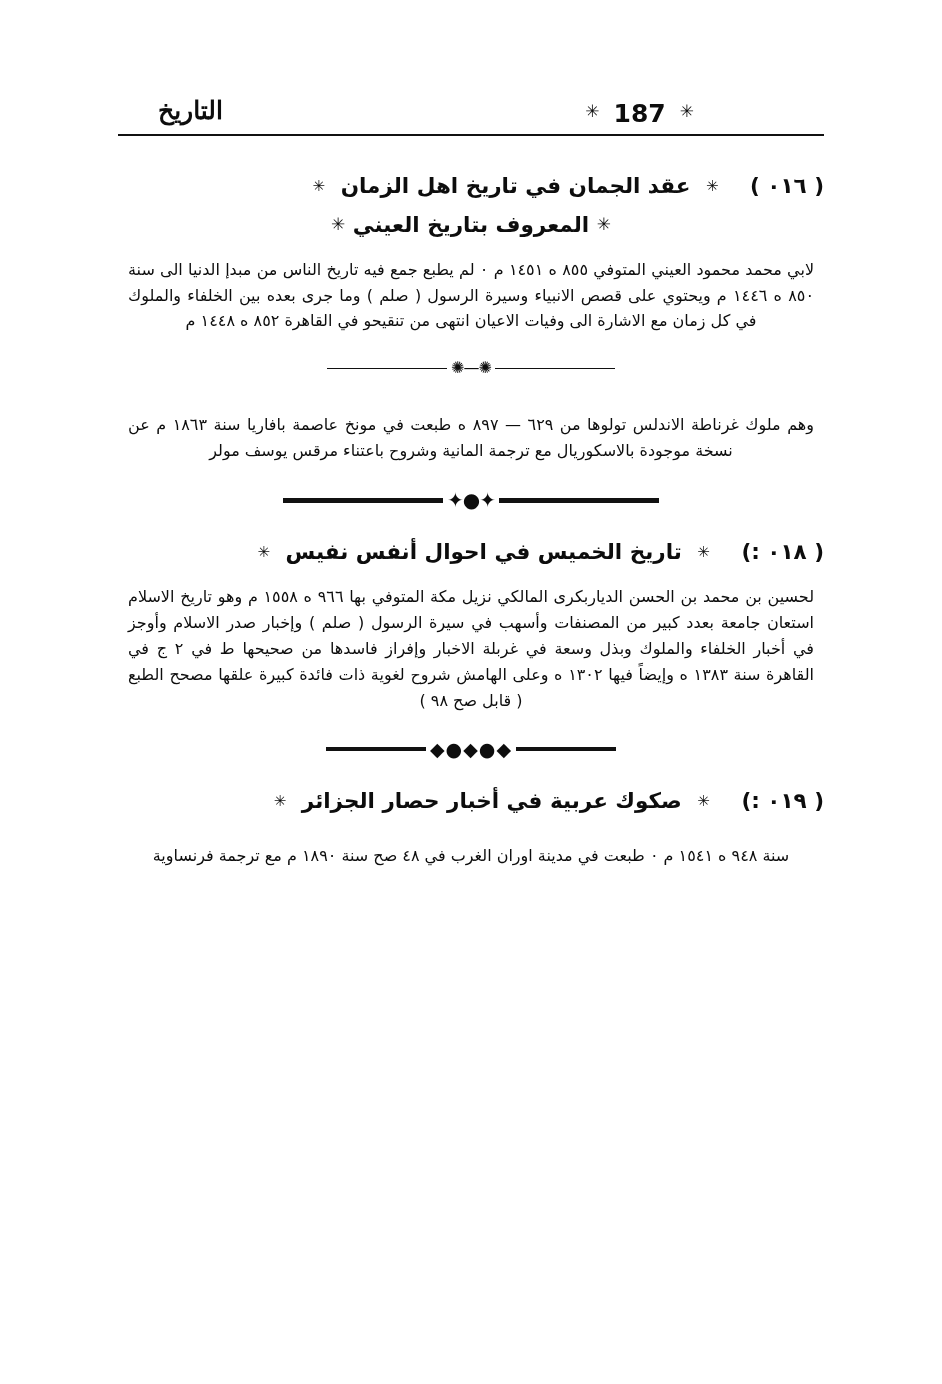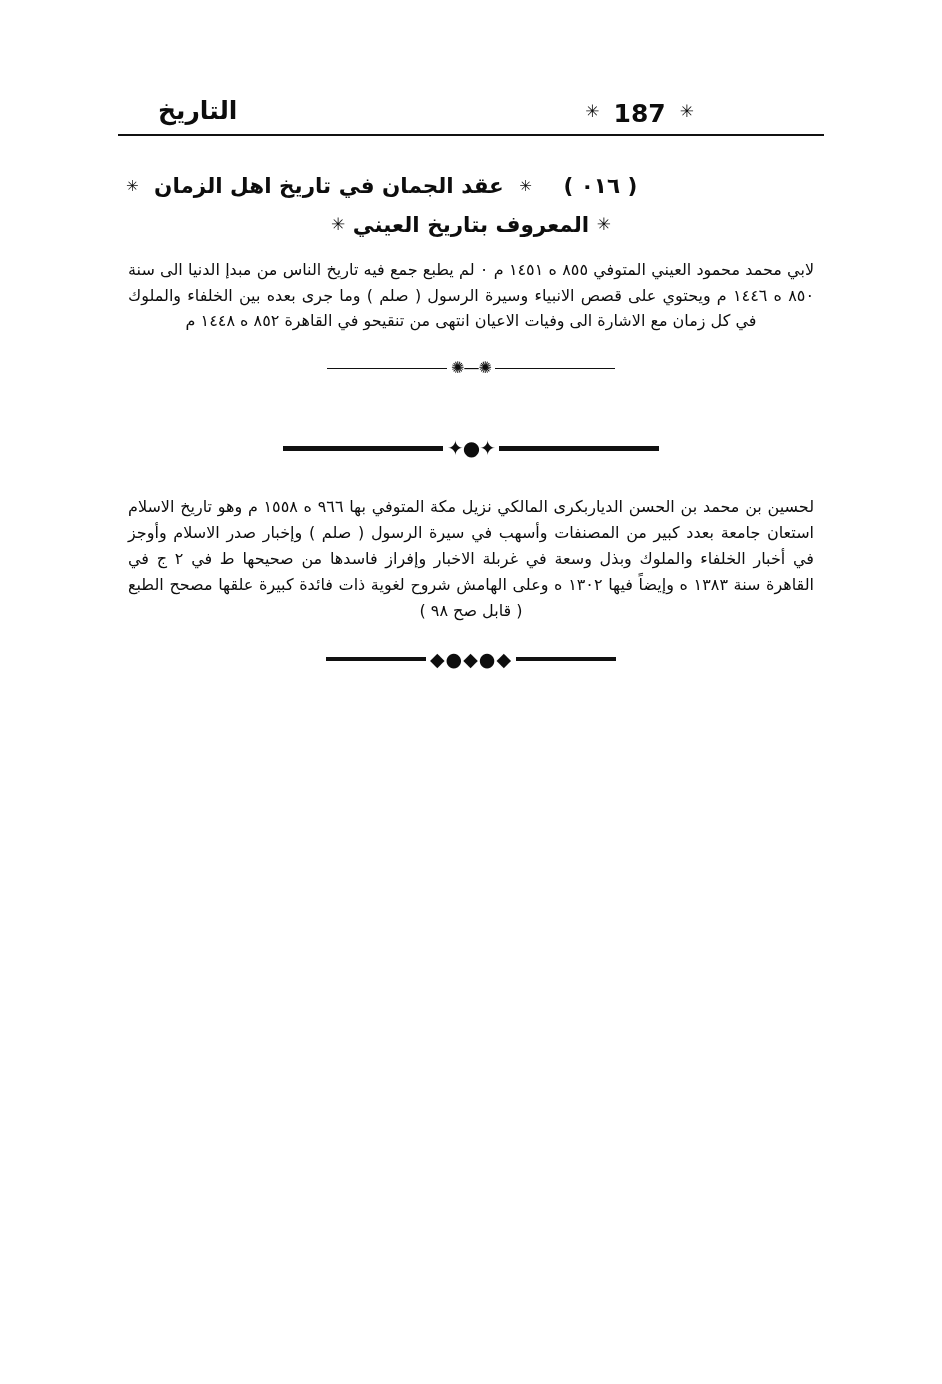--- a/index.html
+++ b/index.html
@@ -31,20 +31,21 @@
     align-items: baseline;
     justify-content: space-between;
     padding: 0 20px 0 40px;
     margin-bottom: 6px;
   }
   .header-section {
     font-size: 25px;
     font-weight: 600;
     letter-spacing: 0.5px;
     white-space: nowrap;
+    font-family: Liberation Serif, serif;
   }
   .header-folio {
     font-size: 25px;
     font-weight: 600;
     display: flex;
     align-items: center;
     gap: 14px;
     white-space: nowrap;
     margin-right: 110px;
   }
@@ -58,21 +59,21 @@
     border-bottom: 2.5px solid #111;
     width: 100%;
     margin: 4px 0 34px 0;
   }
 
   
   .entry {
     margin-bottom: 2px;
   }
   .entry-title {
-    text-align: left;
+    text-align: right;
     font-size: 21.5px;
     font-weight: 600;
     line-height: 1.5;
     margin-bottom: 6px;
     white-space: nowrap;
   }
   .entry-title .num {
     letter-spacing: 1px;
     margin-left: 16px;
   }
@@ -171,33 +172,50 @@
   </div>
 
   <div class="orn thin">
     <span class="line"></span>
     <span class="knot">✺—✺</span>
     <span class="line"></span>
   </div>
 
   <div class="entry">
     <div class="spacer-sm"></div>
+    <div class="entry-body">وهم ملوك غرناطة الاندلس تولوها من ٦٢٩ — ٨٩٧ ه طبعت في مونخ عاصمة بافاريا سنة ١٨٦٣ م عن نسخة موجودة بالاسكوريال مع ترجمة المانية وشروح باعتناء مرقس يوسف مولر</div>
   </div>
 
   <div class="orn heavy">
     <span class="line"></span>
     <span class="knot">✦●✦</span>
     <span class="line"></span>
   </div>
 
   <div class="entry">
+    <div class="entry-title">
+      <span class="num">( ٠١٨ :)</span>
+      <span class="star">✳</span>
+      <span>تاريخ الخميس في احوال أنفس نفيس</span>
+      <span class="star">✳</span>
+    </div>
     <div class="spacer-sm"></div>
     <div class="entry-body">لحسين بن محمد بن الحسن الدياربكرى المالكي نزيل مكة المتوفي بها ٩٦٦ ه ١٥٥٨ م وهو تاريخ الاسلام استعان جامعة بعدد كبير من المصنفات وأسهب في سيرة الرسول ( صلم ) وإخبار صدر الاسلام وأوجز في أخبار الخلفاء والملوك وبذل وسعة في غربلة الاخبار وإفراز فاسدها من صحيحها ط في ٢ ج في القاهرة سنة ١٣٨٣ ه وإيضاً فيها ١٣٠٢ ه وعلى الهامش شروح لغوية ذات فائدة كبيرة علقها مصحح الطبع ( قابل صح ٩٨ )</div>
   </div>
 
   <div class="orn heavy2">
     <span class="line"></span>
     <span class="knot">◆●◆●◆</span>
     <span class="line"></span>
   </div>
 
+  <div class="entry">
+    <div class="entry-title">
+      <span class="num">( ٠١٩ :)</span>
+      <span class="star">✳</span>
+      <span>صكوك عربية في أخبار حصار الجزائر</span>
+      <span class="star">✳</span>
+    </div>
+    <div class="spacer-md"></div>
+    <div class="entry-body">سنة ٩٤٨ ه ١٥٤١ م ٠ طبعت في مدينة اوران الغرب في ٤٨ صح سنة ١٨٩٠ م مع ترجمة فرنساوية</div>
+  </div>
 
 </div>
 
 </body></html>

